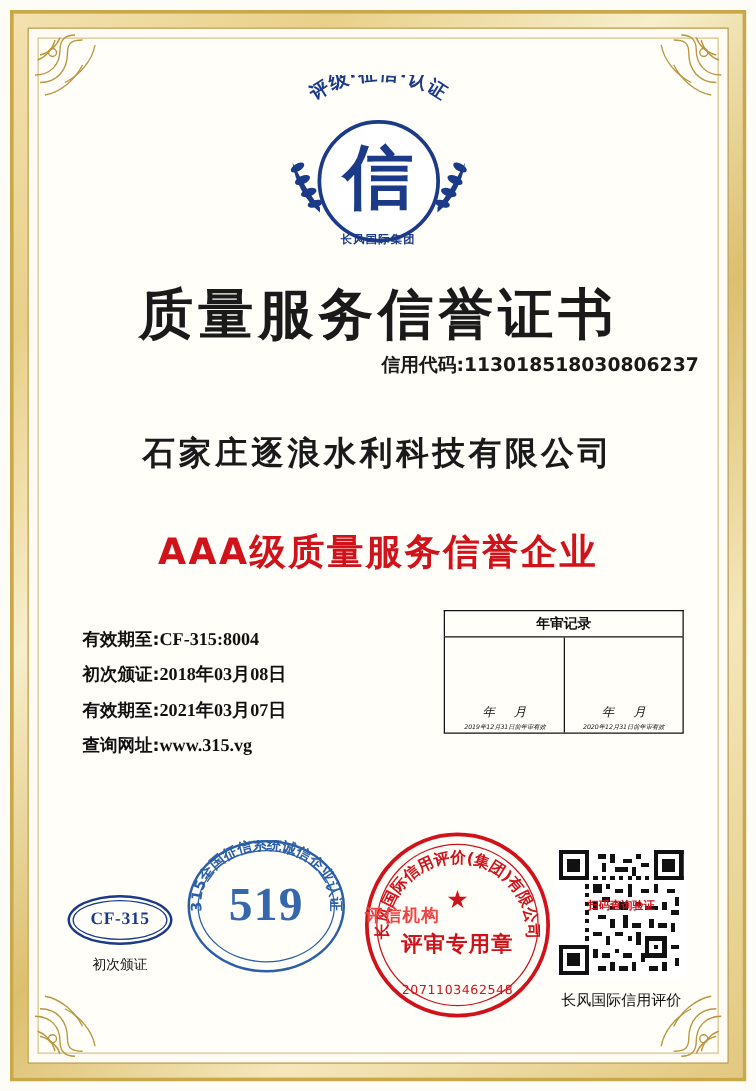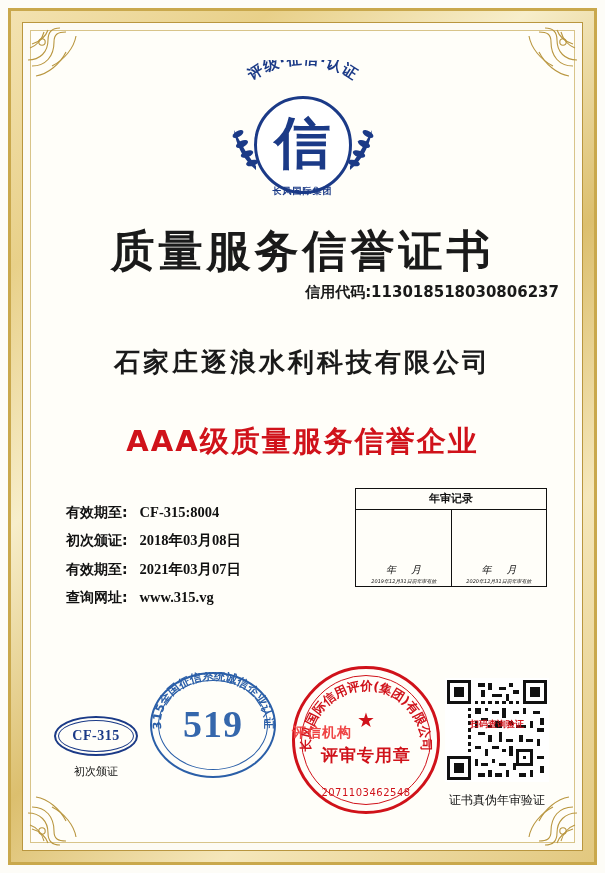--- a/index.html
+++ b/index.html
@@ -146,21 +146,21 @@
   .details {
     position: absolute;
     left: 26px; top: 458px;
     font-family: "DejaVu Serif", serif;
     font-size: 14.5px;
     color: #111;
     line-height: 1.95;
   }
   .details div { white-space: nowrap; }
   .details .lbl { font-family: "DejaVu Sans", sans-serif; font-weight: bold; font-size: 14px; }
-  .details .val { font-family: "Liberation Serif", serif; font-weight: bold; margin-left: 12px; }
+  .details .val { font-family: "Liberation Serif", serif; font-weight: bold; }
 
   
   .review-box {
     position: absolute;
     right: 18px; top: 448px;
     width: 192px;
   }
   .review-title {
     text-align: center;
     font-family: "DejaVu Sans", sans-serif;
@@ -615,17 +615,17 @@
               <rect x="12" y="26" width="1" height="2"></rect>
             <rect x="14" y="27" width="2" height="1"></rect>
             <rect x="21" y="27" width="2" height="1"></rect>
               <rect x="24" y="26" width="1" height="2"></rect>
             <rect x="26" y="22" width="2" height="1"></rect>
               <rect x="27" y="25" width="1" height="2"></rect>
           </g>
         </svg>
       </div>
       <div class="qr-overlay">扫码查询验证</div>
-      <div class="qr-caption">证书真伪年审验证</div>
+      <div class="qr-caption">长风国际信用评价</div>
 
     </div>
   </div>
 </div>
 
 </body></html>

